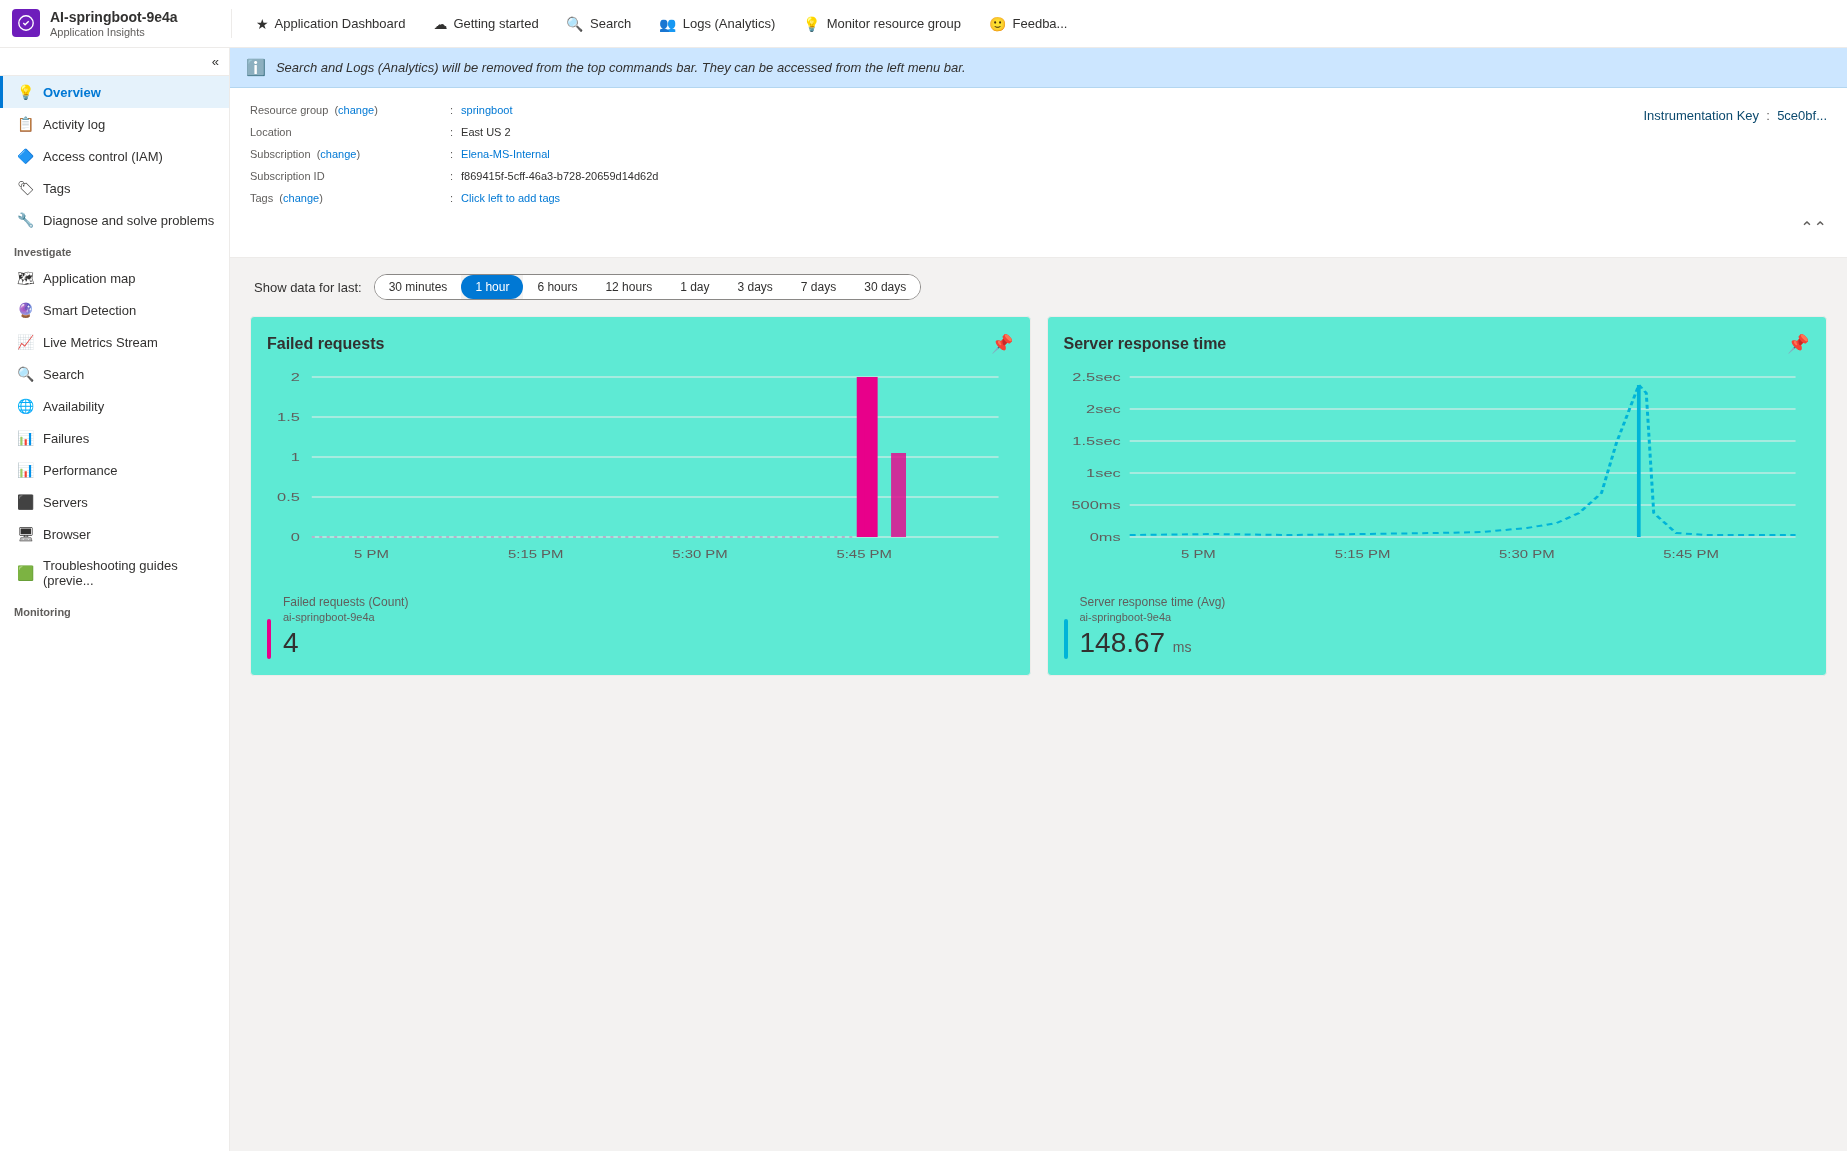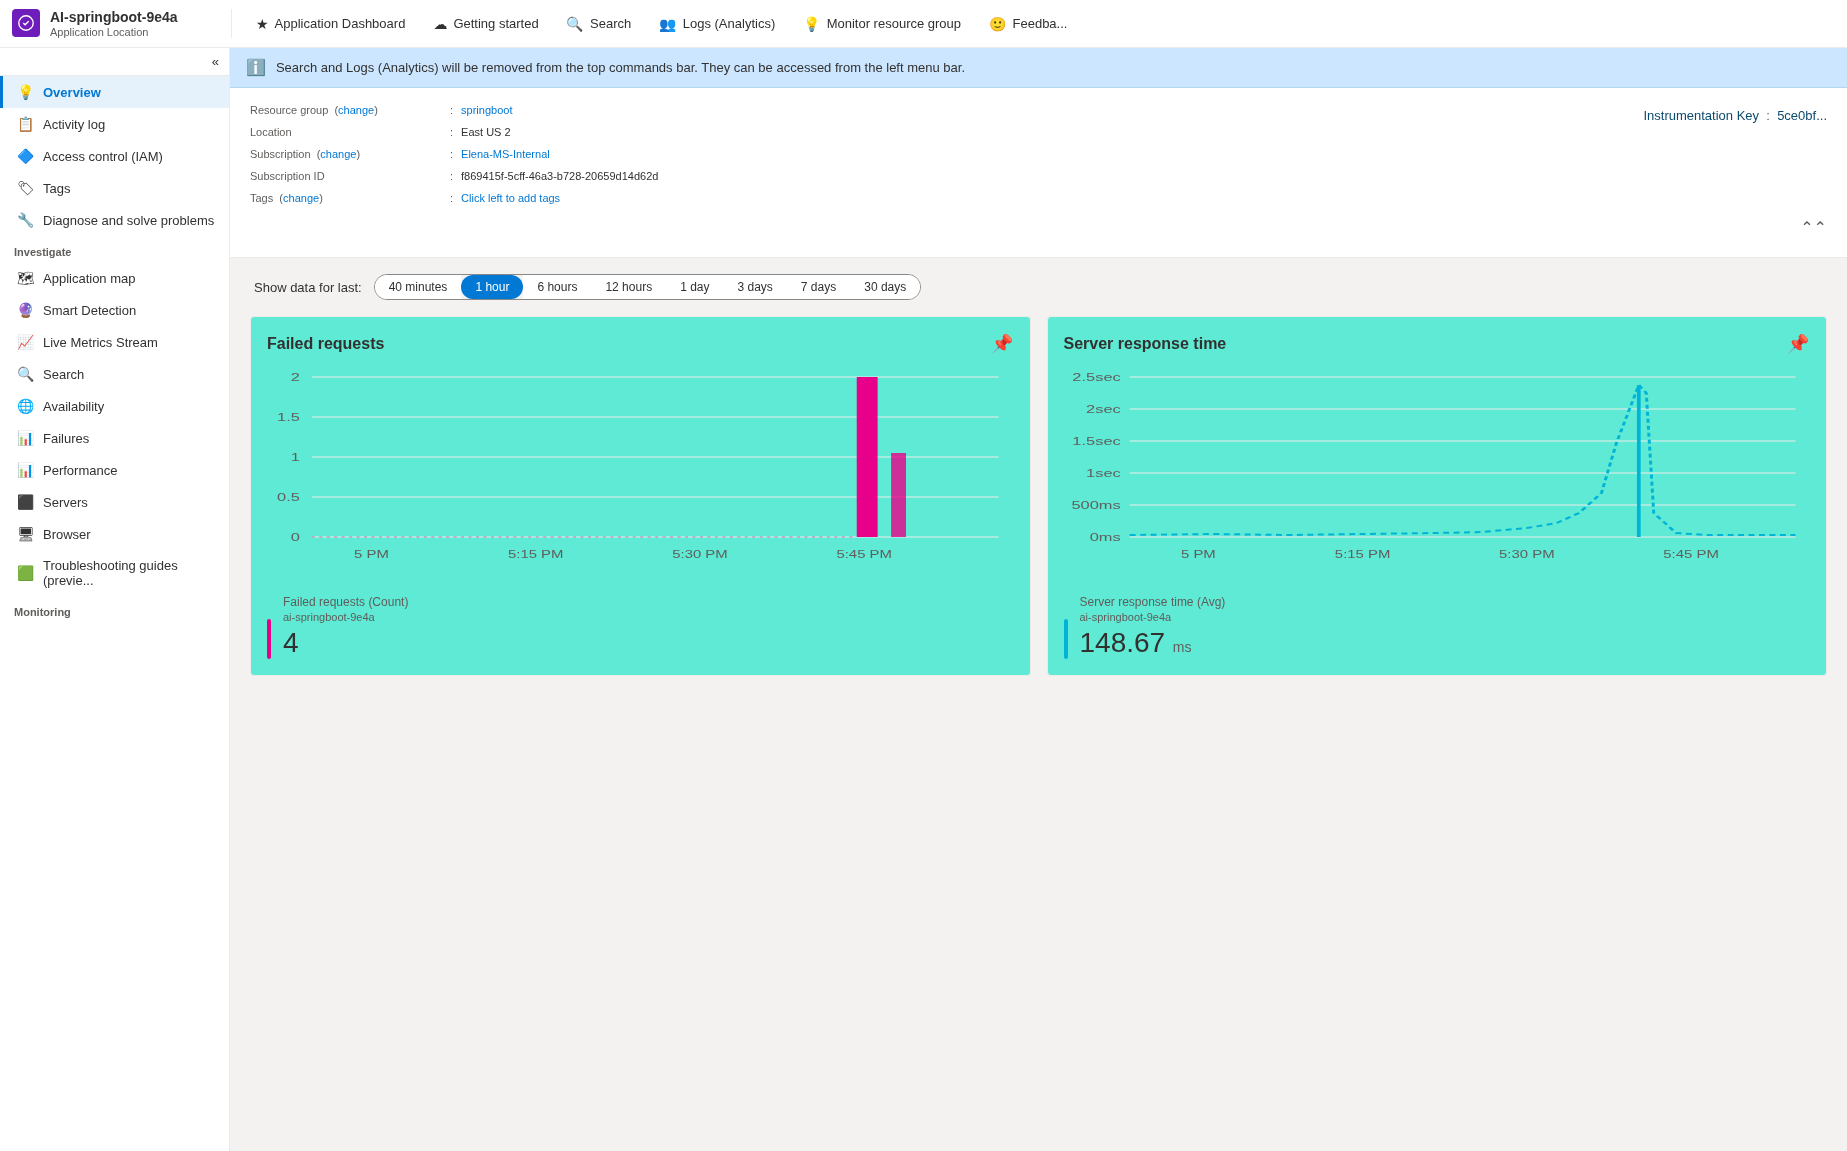--- a/index.html
+++ b/index.html
@@ -27,21 +27,21 @@
     .sidebar-item { display: flex; align-items: center; gap: 10px; padding: 8px 14px; cursor: pointer; color: #323130; font-size: 13px; border-left: 3px solid transparent; }
     .sidebar-item.active { background: #e5f2fb; border-left-color: #0078d4; color: #0078d4; font-weight: 600; }
     .sidebar-item-icon { width: 16px; text-align: center; font-size: 14px; flex-shrink: 0; }
     .sidebar-section { padding: 10px 14px 4px; font-size: 11px; font-weight: 600; color: #605e5c; text-transform: none; }
     .sidebar-collapse-btn { display: flex; align-items: center; justify-content: flex-end; padding: 6px 10px; border-bottom: 1px solid #edebe9; cursor: pointer; }
 
     
     .main-content { flex: 1; overflow-y: auto; background: #f3f2f1; }
     .info-banner { background: #cce6ff; display: flex; align-items: center; gap: 10px; padding: 10px 16px; border-bottom: 1px solid #b3d6f0; }
     .info-banner-icon { color: #0078d4; font-size: 16px; }
-    .info-banner-text { font-size: 13px; color: #323130; }
+    .info-banner-text { font-size: 13px; color: #323130; font-style: italic; }
 
     
     .resource-section { background: #fff; padding: 16px 20px; border-bottom: 1px solid #edebe9; }
     .resource-row { display: flex; align-items: flex-start; margin-bottom: 10px; font-size: 11px; }
     .resource-label { width: 200px; color: #605e5c; flex-shrink: 0; }
     .resource-colon { margin-right: 8px; color: #605e5c; }
     .resource-value { color: #323130; }
     .resource-value.link { color: #0078d4; cursor: pointer; text-decoration: none; }
     .resource-top { display: flex; justify-content: space-between; align-items: flex-start; }
     .instrumentation-key { font-size: 13px; color: #605e5c; }
@@ -81,21 +81,21 @@
 <div class="top-bar">
   <div class="app-header">
     <div class="app-icon">
       <svg viewBox="0 0 20 20">
           <circle cx="10" cy="10" r="8" fill="none" stroke="white" stroke-width="1.5"></circle>
           <path d="M7 10l2 2 4-4" stroke="white" stroke-width="1.5" fill="none"></path>
         </svg>
     </div>
     <div class="app-title-group">
       <span class="app-name">AI-springboot-9e4a</span>
-      <span class="app-subtitle">Application Location</span>
+      <span class="app-subtitle">Application Insights</span>
     </div>
   </div>
   <nav class="nav-bar">
     <a class="nav-item">
       <span class="nav-icon">★</span>
       <span>Application Dashboard</span>
     </a>
     <a class="nav-item">
       <span class="nav-icon">☁</span>
       <span>Getting started</span>
@@ -247,21 +247,21 @@
         </div>
       </div>
       <div class="collapse-btn">
         <span class="collapse-icon">⌃⌃</span>
       </div>
     </div>
 
     <div class="time-section">
       <span class="time-label">Show data for last:</span>
       <div class="time-pills">
-        <button class="time-pill">40 minutes</button>
+        <button class="time-pill">30 minutes</button>
         <button class="time-pill active">1 hour</button>
         <button class="time-pill">6 hours</button>
         <button class="time-pill">12 hours</button>
         <button class="time-pill">1 day</button>
         <button class="time-pill">3 days</button>
         <button class="time-pill">7 days</button>
         <button class="time-pill">30 days</button>
       </div>
     </div>
 

